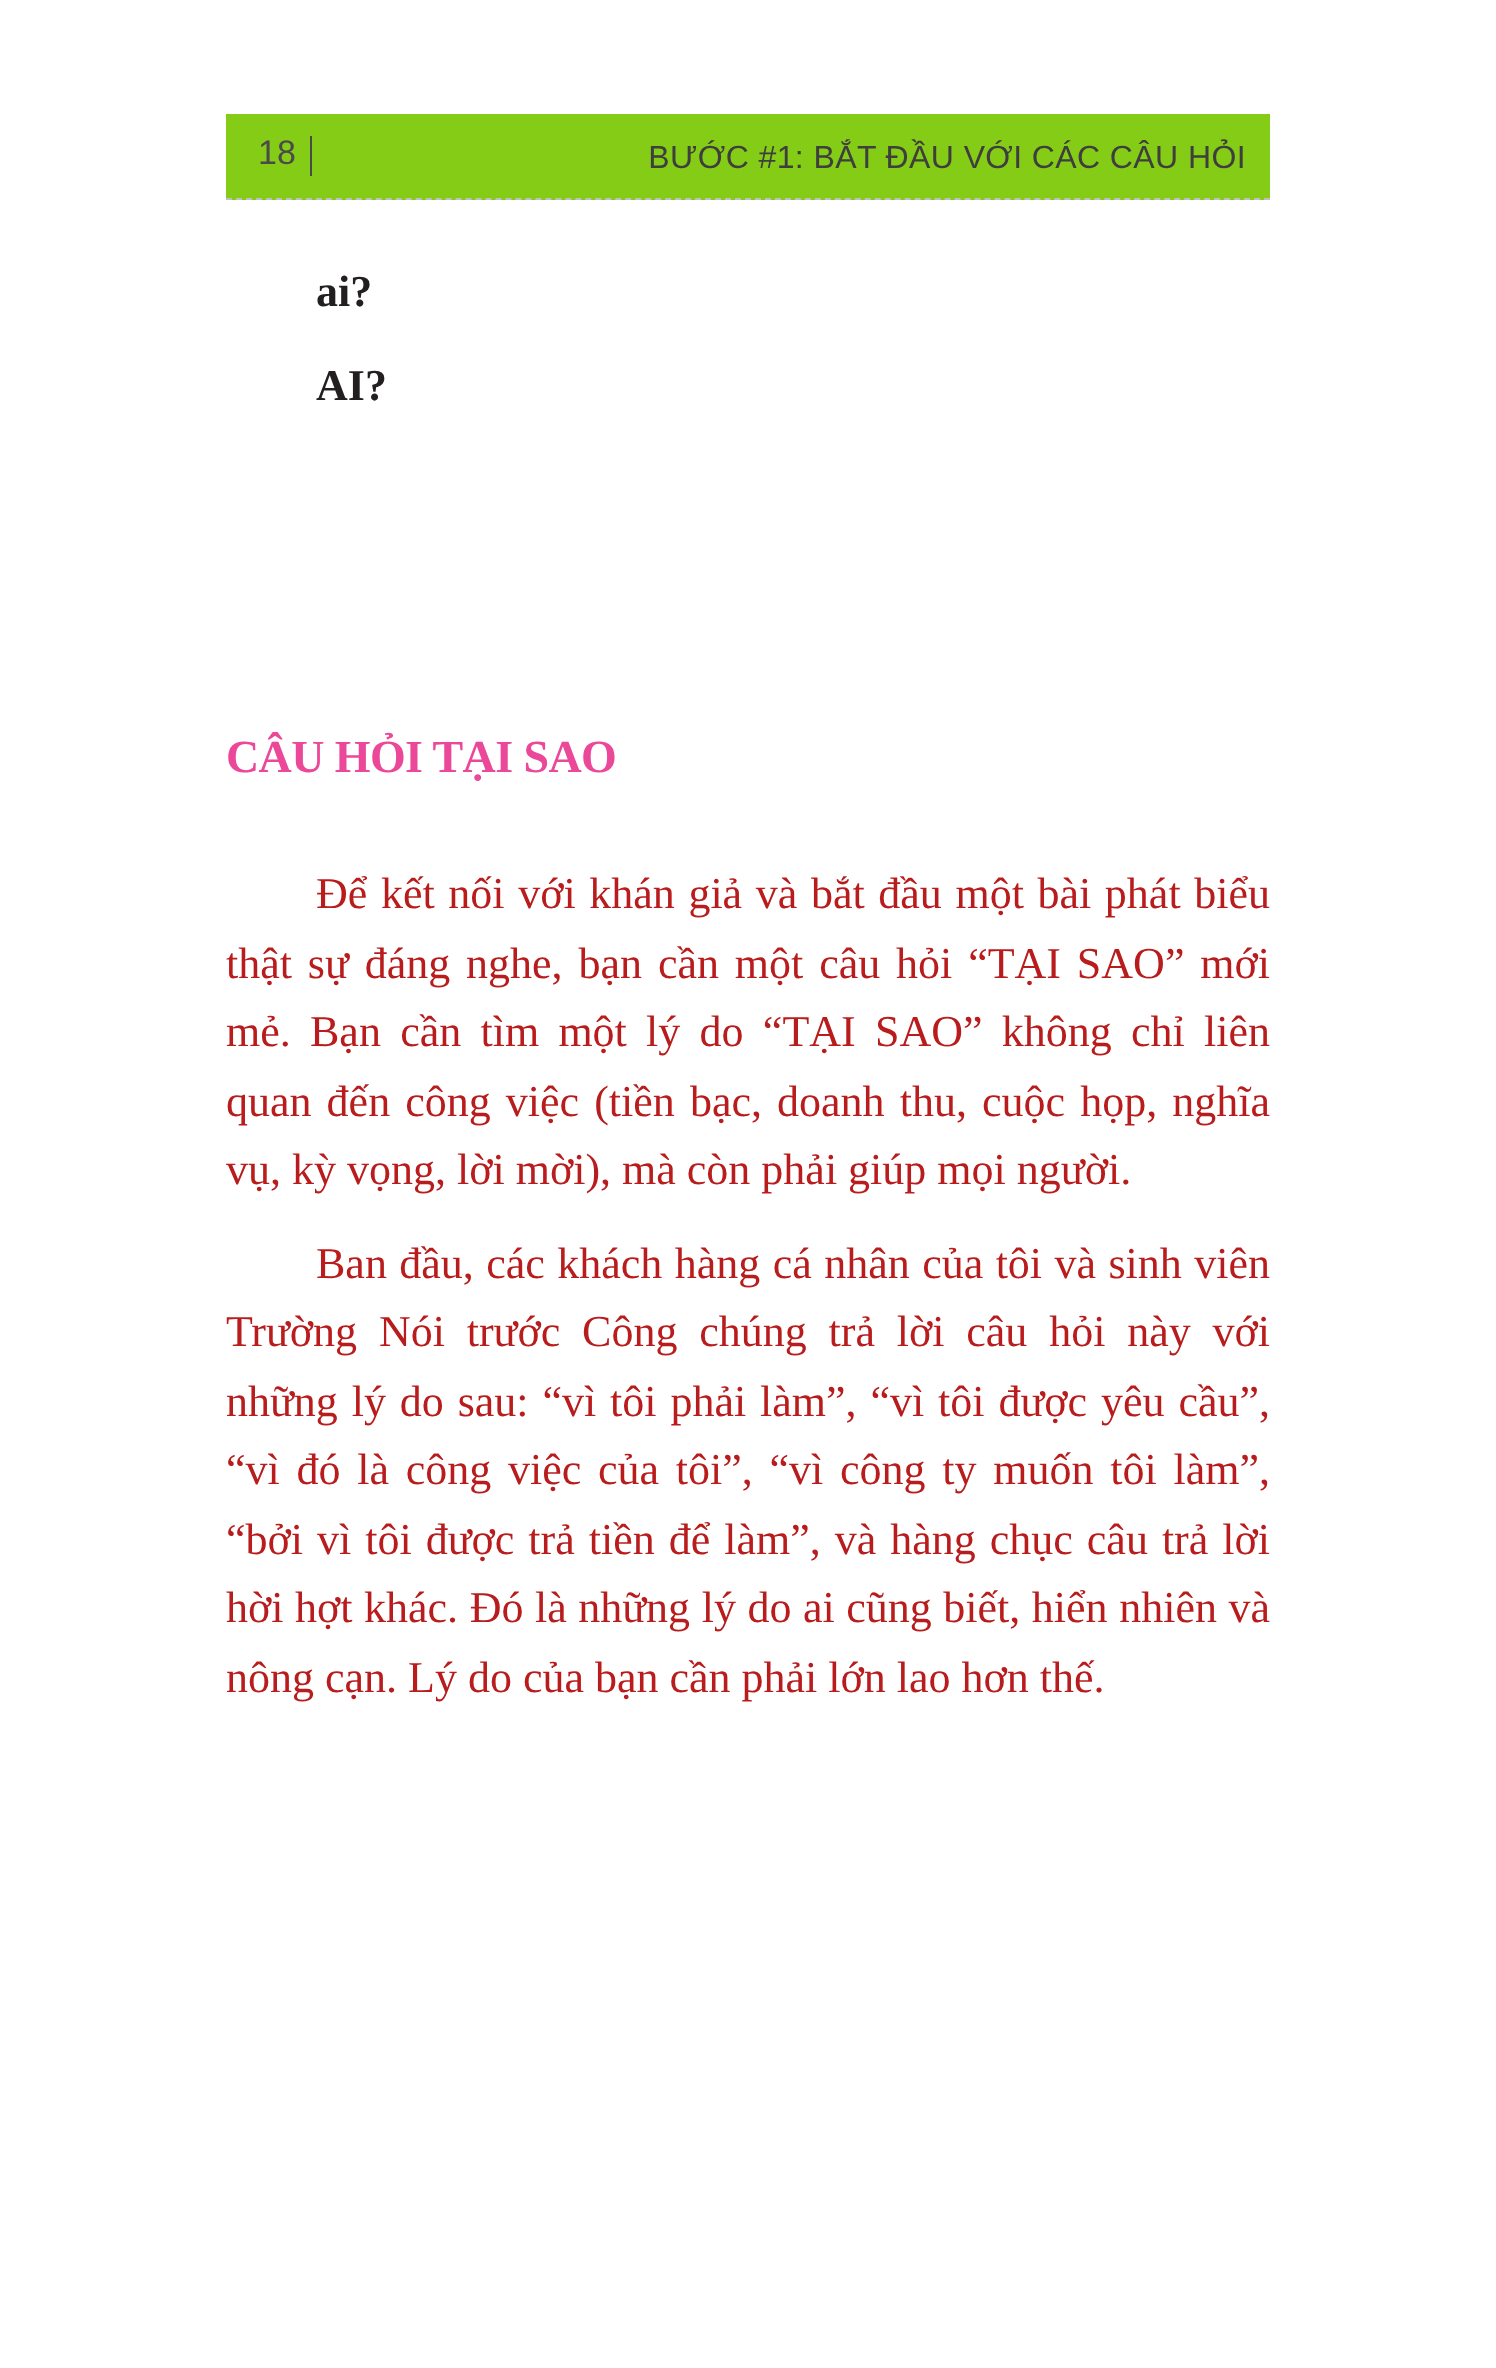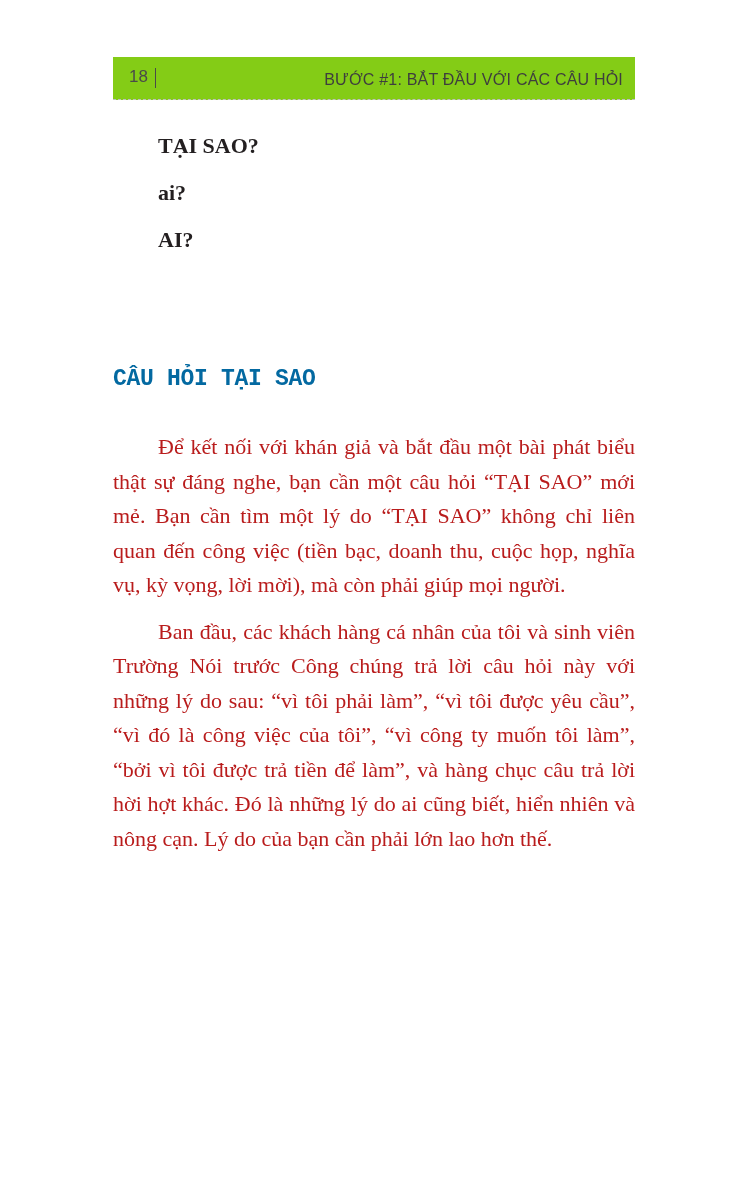--- a/index.html
+++ b/index.html
@@ -61,25 +61,25 @@
       font-weight: bold;
       font-size: 22px;
       height: 47px;
       line-height: 32px;
     }
     .section-heading {
       position: absolute;
       left: 113px;
       top: 366px;
       margin: 0;
-      font-family: Liberation Mono, monospace;
+      font-family: Liberation Serif, serif;
       font-weight: bold;
       font-size: 23px;
       letter-spacing: -0.3px;
-      color: #0369a1;
+      color: #ec4899;
     }
     .body-text {
       position: absolute;
       left: 113px;
       top: 430px;
       width: 522px;
     }
     .body-text p {
       margin: 0 0 12px 0;
       font-family: "Liberation Serif", serif;
@@ -93,21 +93,20 @@
 </head>
 <body>
 
 <div class="header-band">
   <span class="page-number">18</span>
   <span class="header-divider"></span>
   <span class="running-head">BƯỚC #1: BẮT ĐẦU VỚI CÁC CÂU HỎI</span>
 </div>
 
 <ul class="question-list">
-  <li>TẠI SAO?</li>
   <li>ai?</li>
   <li>AI?</li>
 </ul>
 
 <h2 class="section-heading">CÂU HỎI TẠI SAO</h2>
 
 <div class="body-text">
   <p>Để kết nối với khán giả và bắt đầu một bài phát biểu thật sự đáng nghe, bạn cần một câu hỏi “TẠI SAO” mới mẻ. Bạn cần tìm một lý do “TẠI SAO” không chỉ liên quan đến công việc (tiền bạc, doanh thu, cuộc họp, nghĩa vụ, kỳ vọng, lời mời), mà còn phải giúp mọi người.</p>
   <p>Ban đầu, các khách hàng cá nhân của tôi và sinh viên Trường Nói trước Công chúng trả lời câu hỏi này với những lý do sau: “vì tôi phải làm”, “vì tôi được yêu cầu”, “vì đó là công việc của tôi”, “vì công ty muốn tôi làm”, “bởi vì tôi được trả tiền để làm”, và hàng chục câu trả lời hời hợt khác. Đó là những lý do ai cũng biết, hiển nhiên và nông cạn. Lý do của bạn cần phải lớn lao hơn thế.</p>
 </div>

